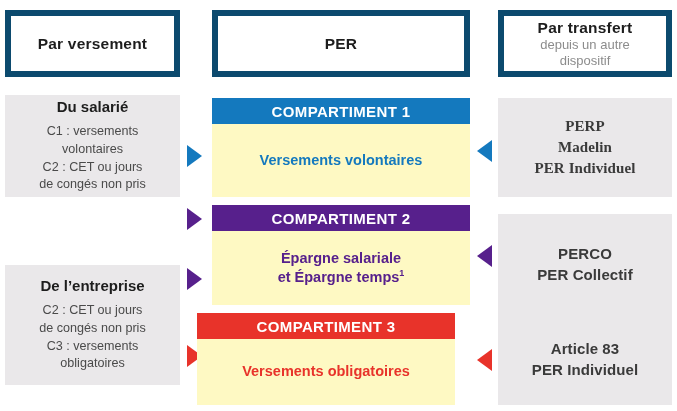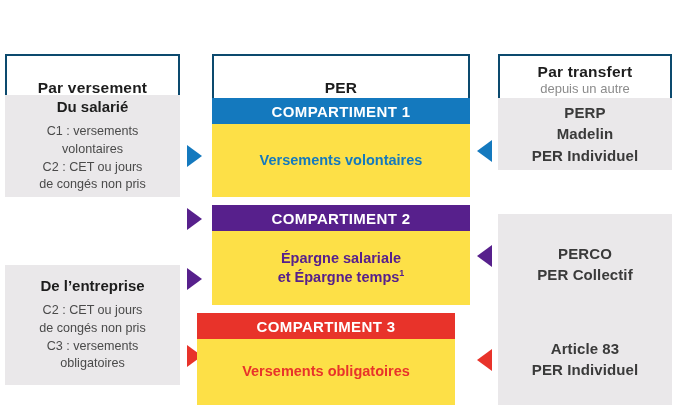--- a/index.html
+++ b/index.html
@@ -17,28 +17,27 @@
   #diagram {
     position: relative;
     width: 677px;
     height: 411px;
   }
 
   
   .hdr-box {
     position: absolute;
     box-sizing: border-box;
-    border: 2px solid #0c4a6e;
+    border: 6px solid #0c4a6e;
     background: #ffffff;
     display: flex;
     flex-direction: column;
     align-items: center;
     justify-content: center;
     text-align: center;
-    margin-top: 44px;
   }
   .hdr-title {
     font-size: 15.5px;
     font-weight: bold;
     color: #1d1d1d;
     letter-spacing: .2px;
     line-height: 1.25;
   }
   .hdr-sub {
     font-size: 13px;
@@ -91,21 +90,21 @@
     align-items: center;
     justify-content: center;
     color: #ffffff;
     font-size: 15px;
     font-weight: bold;
     letter-spacing: .35px;
     text-align: right;
   }
   .comp-body {
     flex: 1 1 auto;
-    background: #fde047;
+    background: #fef9c3;
     display: flex;
     align-items: center;
     justify-content: center;
     text-align: center;
     font-size: 14.5px;
     font-weight: bold;
     line-height: 1.33;
     padding: 0 6px;
   }
   .comp-body sup {
@@ -134,21 +133,21 @@
     <div class="hdr-title">Par versement</div>
   </div>
 
   <div class="hdr-box" style="left:212px; top:10px; width:258px; height:67px;">
     <div class="hdr-title">PER</div>
   </div>
 
   <div class="hdr-box" style="left:498px; top:10px; width:174px; height:67px;">
     <div class="hdr-title">Par transfert</div>
     <div class="hdr-sub">depuis un autre</div>
-    <div class="hdr-sub">salariale</div>
+    <div class="hdr-sub">dispositif</div>
   </div>
 
   <div class="gray-box" style="left:5px; top:95px; width:175px; height:102px;">
     <div class="src-title">Du salarié</div>
     <div class="src-lines">
       <div>C1 : versements</div>
       <div>volontaires</div>
       <div>C2 : CET ou jours</div>
       <div>de congés non pris</div>
     </div>
@@ -192,21 +191,21 @@
     <div class="comp-head" style="background:#e8332a;">COMPARTIMENT 3</div>
     <div class="comp-body" style="color:#e8332a;">
       <span>Versements obligatoires</span>
     </div>
   </div>
 
   <div class="arrow left" style="left:477px; top:140px; color:#1479be;"></div>
   <div class="arrow left" style="left:477px; top:245px; color:#57208c;"></div>
   <div class="arrow left" style="left:477px; top:349px; color:#e8332a;"></div>
 
-  <div class="gray-box" style="left:498px; top:98px; width:174px; height:72px;">
+  <div class="gray-box" style="left:498px; top:98px; width:174px; height:99px;font-family:Liberation Serif, serif;">
     <div class="dest-lines">
       <div>PERP</div>
       <div>Madelin</div>
       <div>PER Individuel</div>
     </div>
   </div>
 
   <div class="gray-box" style="left:498px; top:214px; width:174px; height:100px;">
     <div class="dest-lines">
       <div>PERCO</div>

